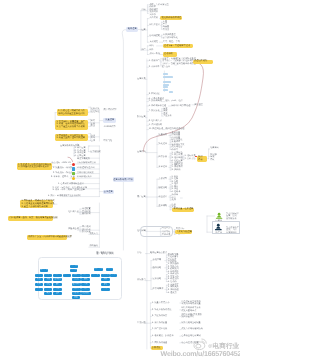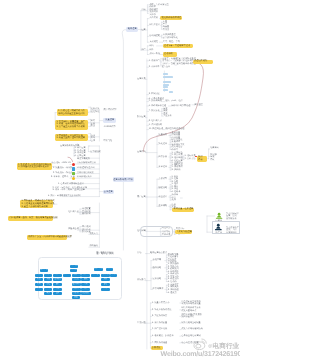--- a/index.html
+++ b/index.html
@@ -524,15 +524,15 @@
 
   <div id="wm" style="position:absolute;left:193px;top:337px;">
     <svg id="wm-logo" viewBox="0 0 34 30" style="position:absolute;left:0px;top:0.5px;width:14px;height:12.4px;">
       <ellipse cx="15.5" cy="18.8" rx="13.2" ry="9.4" fill="none" stroke="#cbcbcb" stroke-width="2.1"></ellipse>
       <ellipse cx="13" cy="19.6" rx="6.2" ry="4.5" fill="none" stroke="#cbcbcb" stroke-width="2.1"></ellipse>
       <path d="M21.5 2.4c6 0 10.8 4.6 10.8 10.2" fill="none" stroke="#cbcbcb" stroke-width="2.1" stroke-linecap="round"></path>
       <path d="M21.8 7.6c3.2 0 5.8 2.5 5.8 5.5" fill="none" stroke="#cbcbcb" stroke-width="2.1" stroke-linecap="round"></path>
     </svg>
     <span class="wm" style="left:15.2px;top:6.0px;font-size:4.0px;">@</span>
     <span class="wm" style="left:19.4px;top:5.0px;font-size:6.6px;letter-spacing:0.15px;">电商行业</span>
-    <span class="wm" style="left:-32.4px;top:12.8px;font-size:7.1px;letter-spacing:-0.22px;">Weibo.com/u/3172426190</span>
+    <span class="wm" style="left:-32.4px;top:12.8px;font-size:7.1px;letter-spacing:-0.22px;">Weibo.com/u/1665760452</span>
   </div>
 </div>
 
 </body></html>

